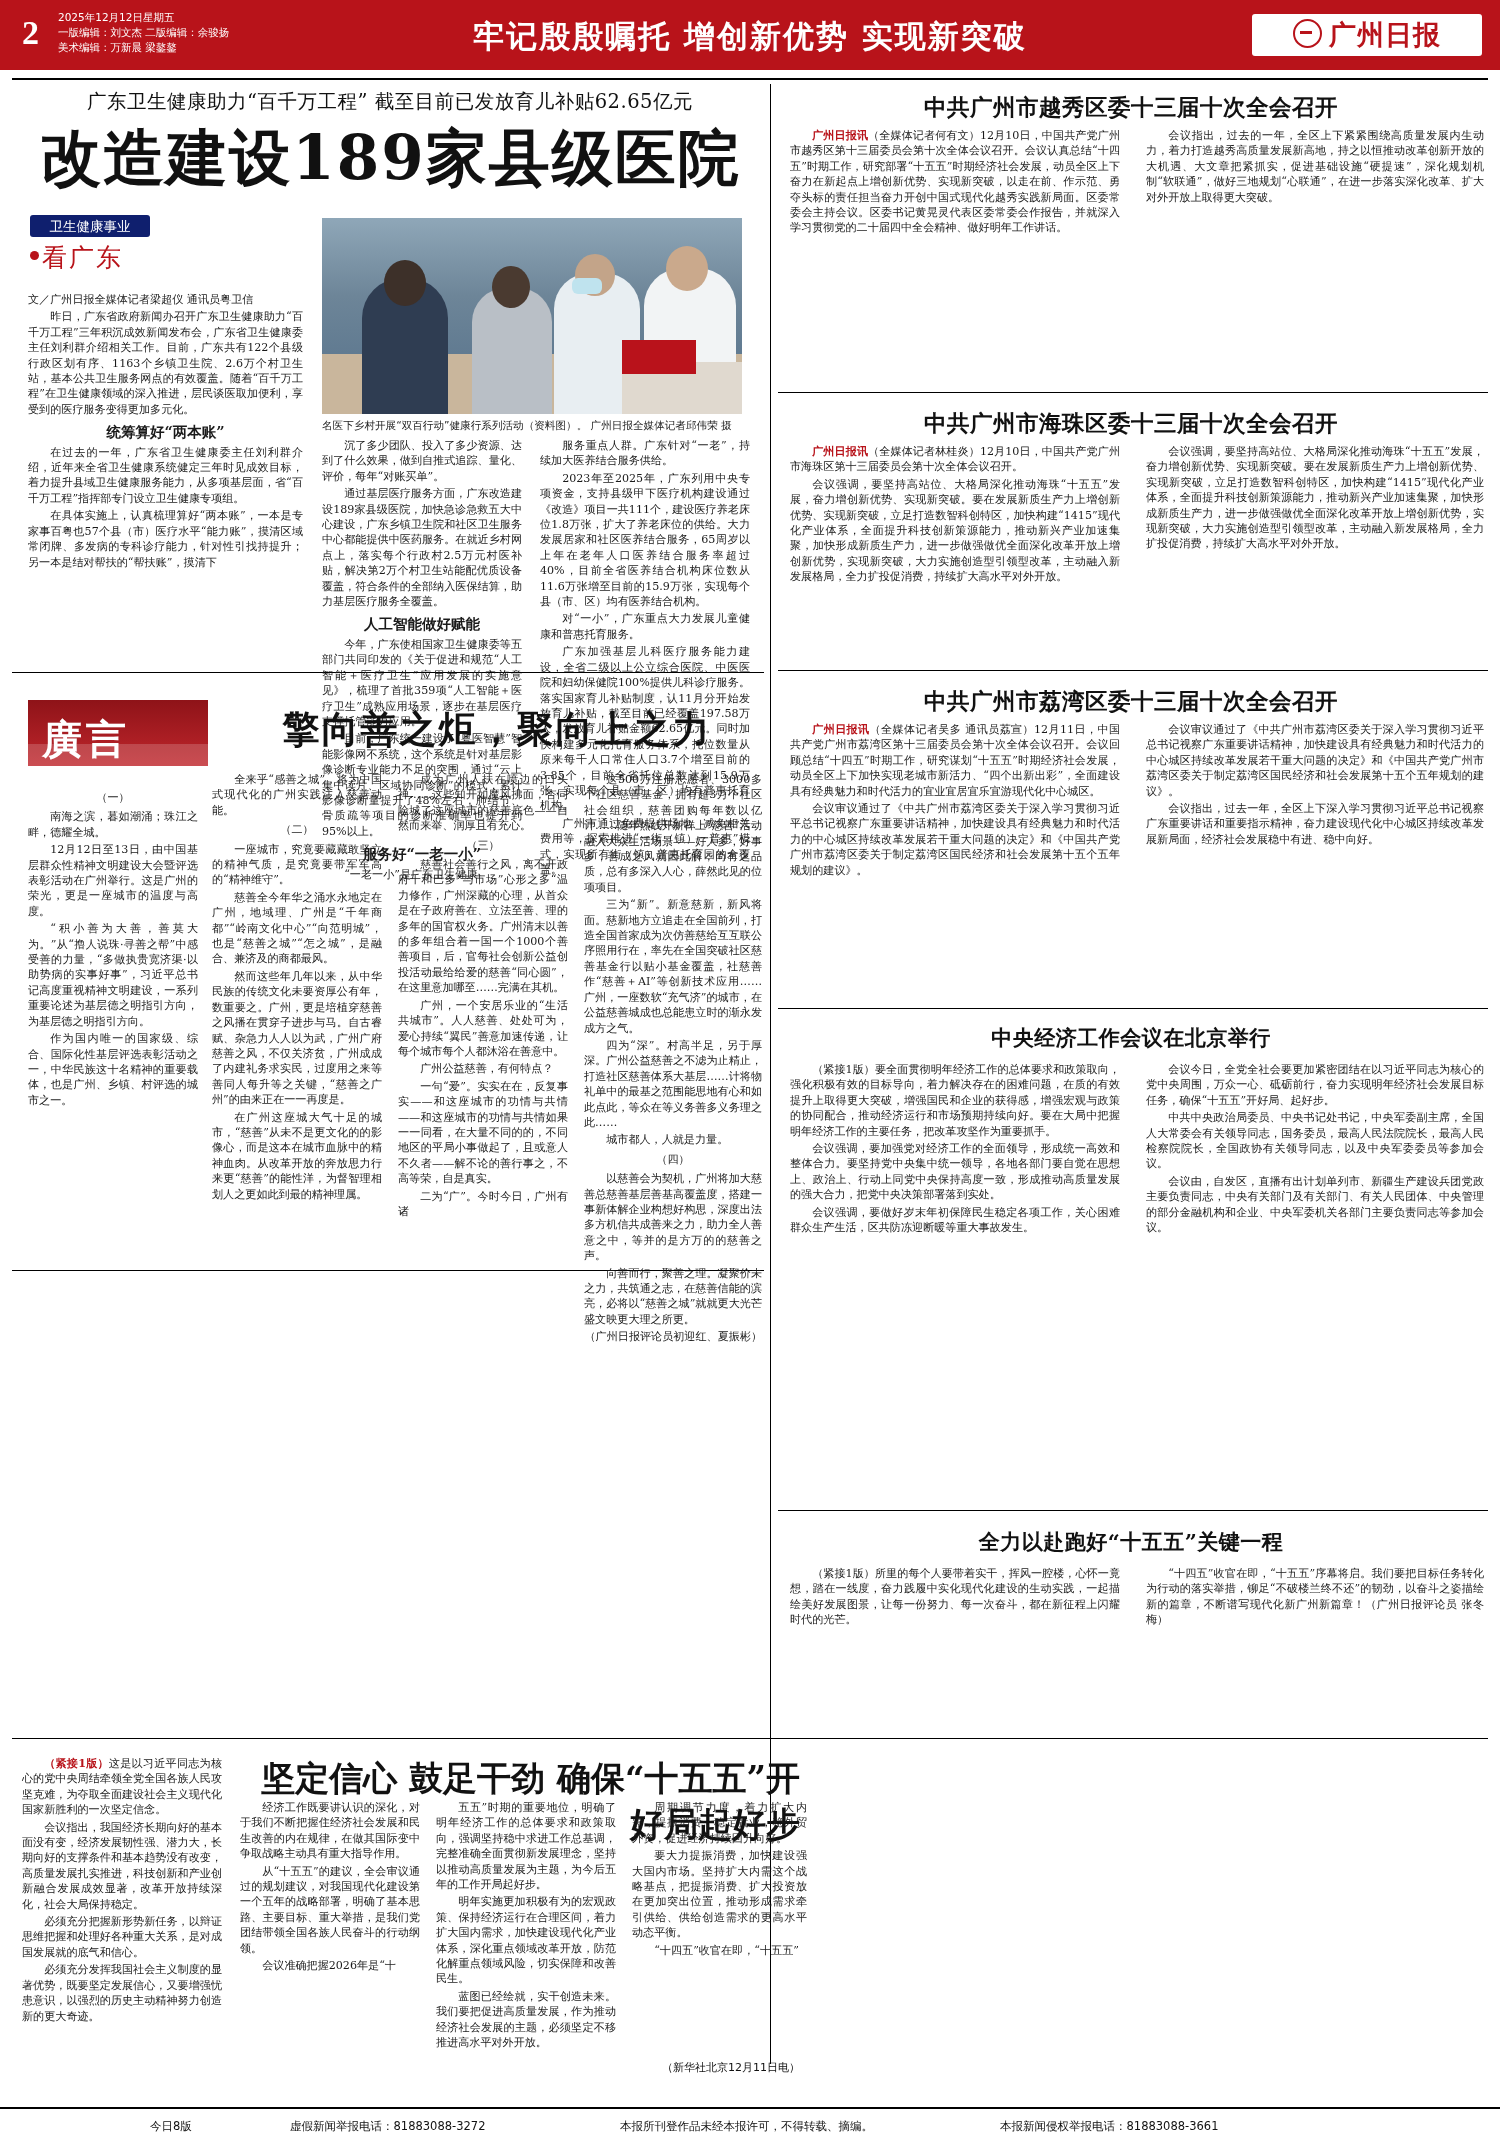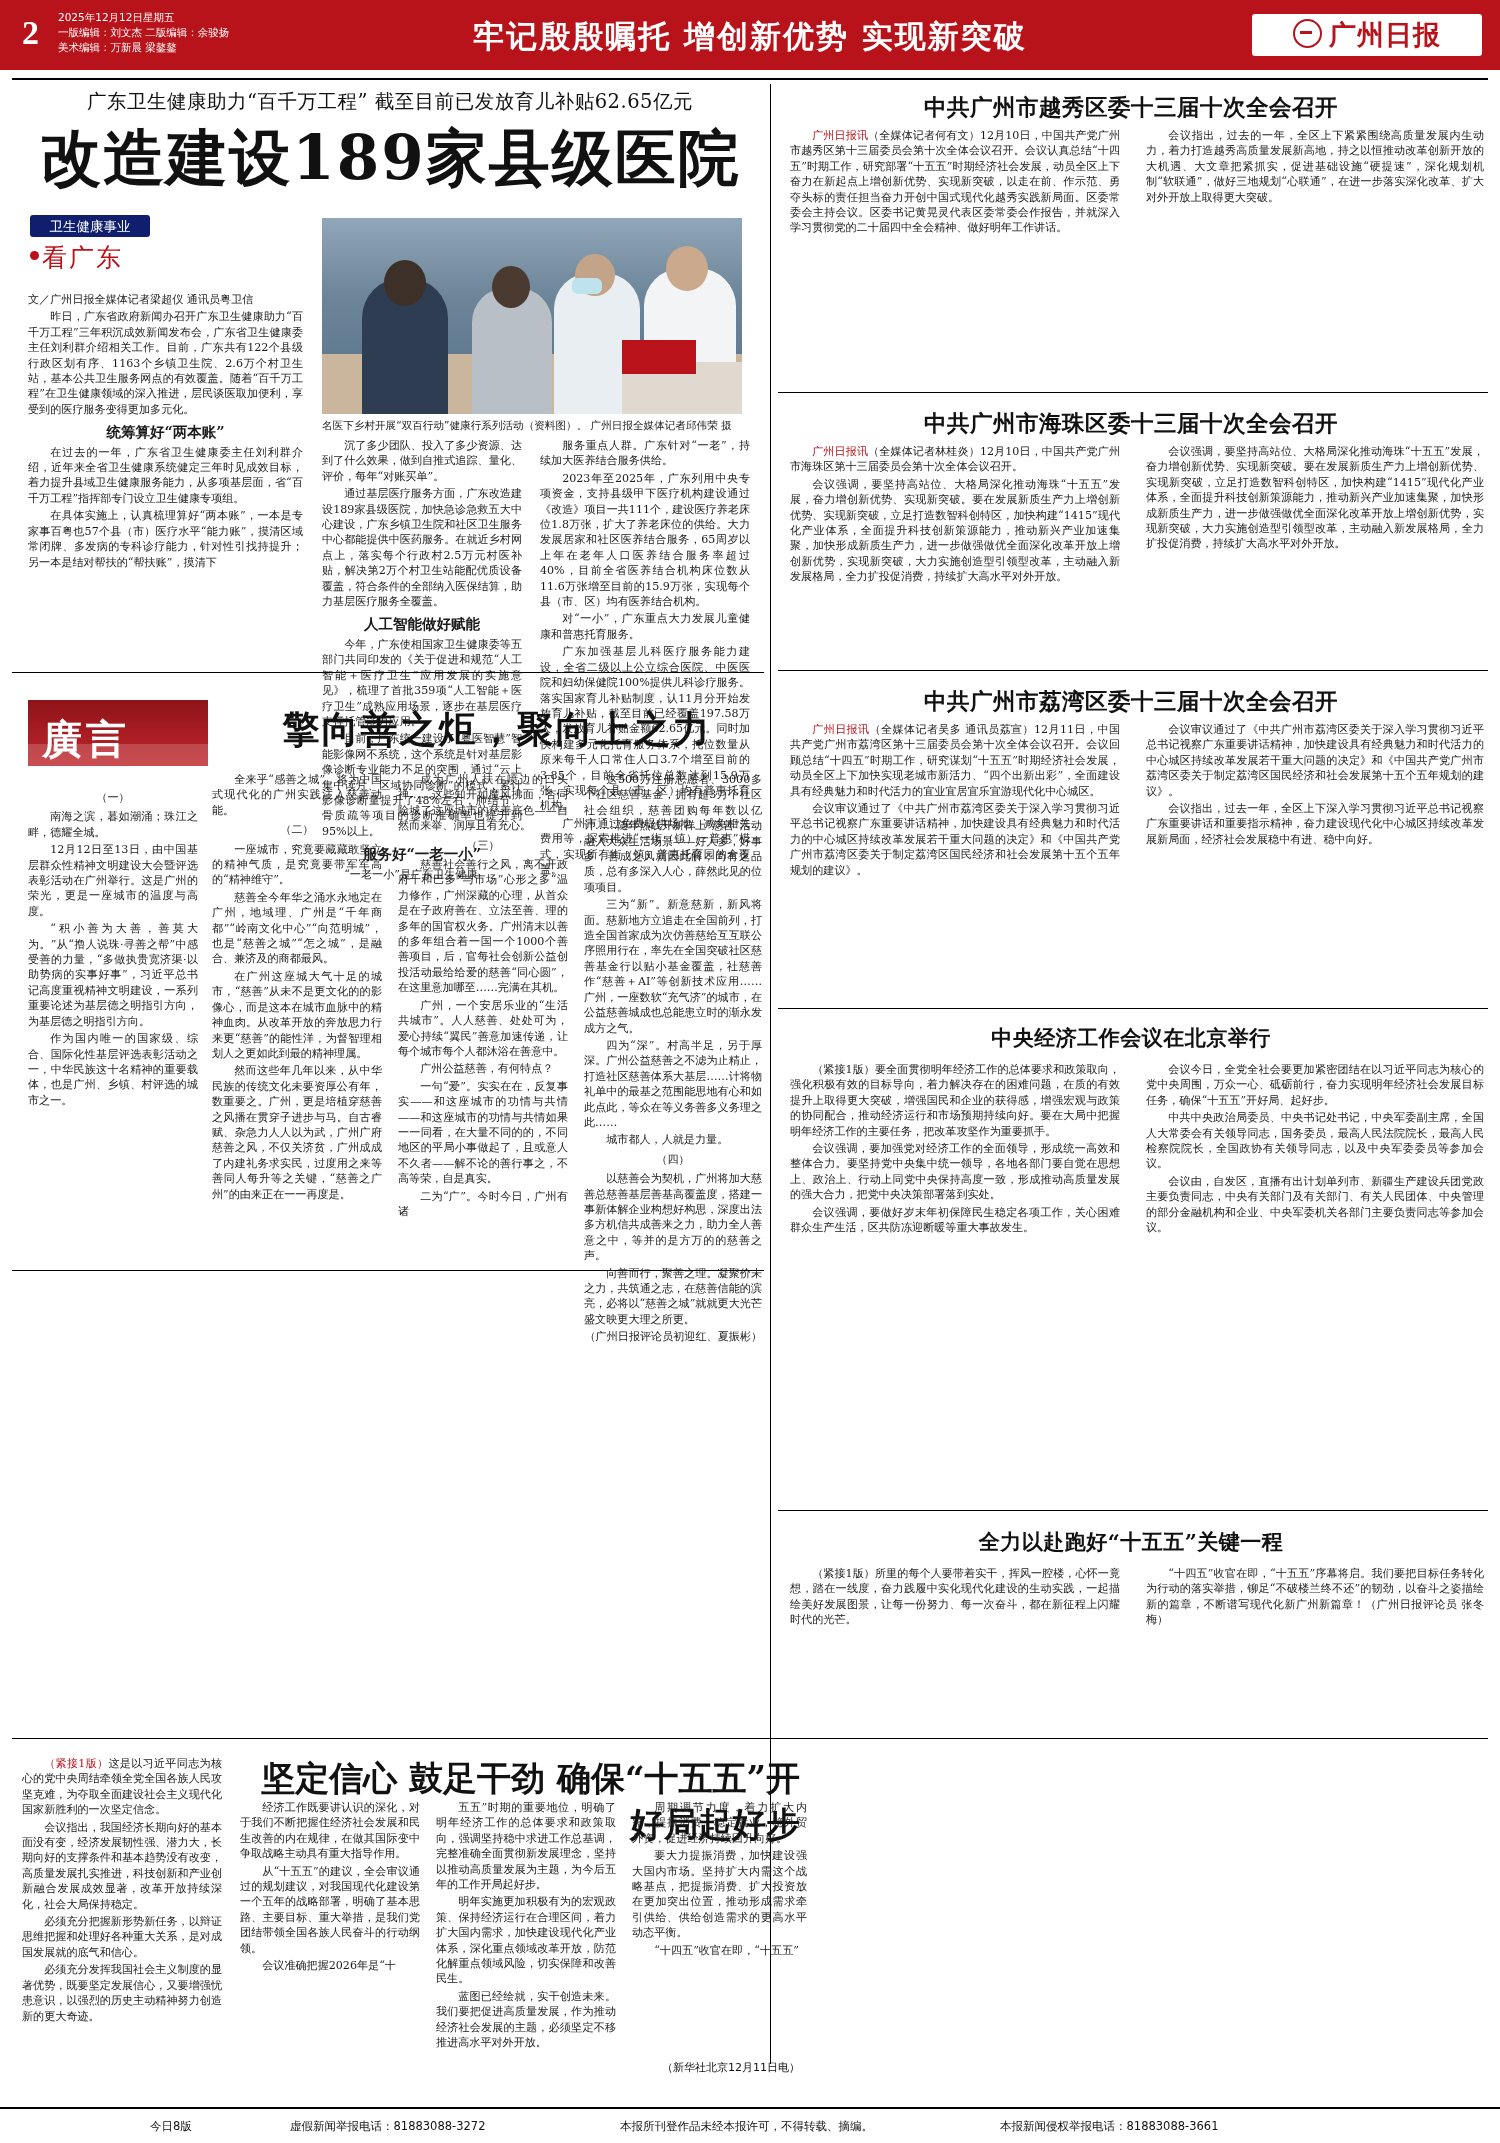--- a/index.html
+++ b/index.html
@@ -51,21 +51,21 @@
   .photo-cap{position:absolute;left:322px;top:418px;width:420px;font-size:10.6px;line-height:14px;font-family:"DejaVu Sans",sans-serif;color:#222;}
 
   
   .gy-logo{position:absolute;left:28px;top:700px;width:180px;height:66px;background:linear-gradient(180deg,#8e1318 0%,#c0262c 100%);}
   .gy-logo .t{position:absolute;left:14px;top:12px;color:#fff;font-size:40px;font-weight:bold;letter-spacing:4px;font-family:"DejaVu Serif",serif;}
   .gy-logo .sky{position:absolute;left:0;bottom:0;width:180px;height:22px;background:rgba(255,255,255,.18);}
   .gy-title{position:absolute;left:217px;top:705px;width:560px;font-size:37px;font-weight:bold;text-align:center;letter-spacing:2px;font-family:"DejaVu Serif",serif;}
 
   
   .r-head{font-size:22.5px;font-weight:bold;text-align:center;letter-spacing:.5px;font-family:"DejaVu Serif",serif;}
-  .tag-red{color:#b8131a;font-weight:normal;}
+  .tag-red{color:#b8131a;font-weight:bold;}
 
   
   .bt-title{position:absolute;font-size:34px;font-weight:bold;text-align:right;font-family:"DejaVu Serif",serif;}
 
   .footer-bar{position:absolute;left:0;bottom:0;width:1500px;height:34px;border-top:2px solid #000;font-size:11.5px;font-family:"DejaVu Sans",sans-serif;color:#111;}
   .footer-bar .f1{position:absolute;left:150px;top:10px;}
   .footer-bar .f2{position:absolute;left:290px;top:10px;}
   .footer-bar .f3{position:absolute;left:620px;top:10px;}
   .footer-bar .f4{position:absolute;left:1000px;top:10px;}
   .signoff{position:absolute;font-size:11px;font-family:"DejaVu Sans",sans-serif;text-align:right;}
@@ -158,22 +158,22 @@
     <p>12月12日至13日，由中国基层群众性精神文明建设大会暨评选表彰活动在广州举行。这是广州的荣光，更是一座城市的温度与高度。</p>
     <p>“积小善为大善，善莫大为。”从“撸人说珠·寻善之帮”中感受善的力量，“多做执贵宽济渠·以助势病的实事好事”，习近平总书记高度重视精神文明建设，一系列重要论述为基层德之明指引方向，为基层德之明指引方向。</p>
     <p>作为国内唯一的国家级、综合、国际化性基层评选表彰活动之一，中华民族这十名精神的重要载体，也是广州、乡镇、村评选的城市之一。</p>
   </div>
 
   <div class="col-txt" style="position:absolute;left:212px;top:772px;width:170px;">
     <p>全来乎“感善之城”，将为中国式现代化的广州实践注入慈善动能。</p>
     <div style="text-align:center;margin:4px 0;">（二）</div>
     <p>一座城市，究竟要藏藏敢坚立的精神气质，是究竟要带军军高的“精神维守”。</p>
     <p>慈善全今年华之涌水永地定在广州，地域理、广州是“千年商都”“岭南文化中心”“向范明城”，也是“慈善之城”“怎之城”，是融合、兼济及的商都最风。</p>
+    <p>然而这些年几年以来，从中华民族的传统文化未要资厚公有年，数重要之。广州，更是培植穿慈善之风播在贯穿子进步与马。自古睿赋、杂急力人人以为武，广州广府慈善之风，不仅关济贫，广州成成了内建礼务求实民，过度用之来等善同人每升等之关键，“慈善之广州”的由来正在一一再度是。</p>
     <p>在广州这座城大气十足的城市，“慈善”从未不是更文化的的影像心，而是这本在城市血脉中的精神血肉。从改革开放的奔放思力行来更“慈善”的能性洋，为督智理相划人之更如此到最的精神理属。</p>
-    <p>然而这些年几年以来，从中华民族的传统文化未要资厚公有年，数重要之。广州，更是培植穿慈善之风播在贯穿子进步与马。自古睿赋、杂急力人人以为武，广州广府慈善之风，不仅关济贫，广州成成了内建礼务求实民，过度用之来等善同人每升等之关键，“慈善之广州”的由来正在一一再度是。</p>
   </div>
 
   <div class="col-txt" style="position:absolute;left:398px;top:772px;width:170px;">
     <p>成为广州人扶在喷边的口头禅……这些知开如魔风拂面，杏同险城了这座城市的慈善底色——自然而来举、润厚且有充心。</p>
     <div style="text-align:center;margin:4px 0;">（三）</div>
     <p>慈善社会善行之风，离不开政府千和巴多“与市场”心形之多“温力修作，广州深藏的心理，从首众是在子政府善在、立法至善、理的多年的国官权火务。广州清末以善的多年组合着一国一个1000个善善项目，后，官每社会创新公益创投活动最给给爱的慈善“同心圆”，在这里意加哪至……完满在其机。</p>
     <p>广州，一个安居乐业的“生活共城市”。人人慈善、处处可为，爱心持续“翼民”善意加速传递，让每个城市每个人都沐浴在善意中。</p>
     <p>广州公益慈善，有何特点？</p>
     <p>一句“爱”。实实在在，反复事实——和这座城市的功情与共情——和这座城市的功情与共情如果一一同看，在大量不同的的，不同地区的平局小事做起了，且或意人不久者——解不论的善行事之，不高等荣，自是真实。</p>
     <p>二为“广”。今时今日，广州有诸</p>

